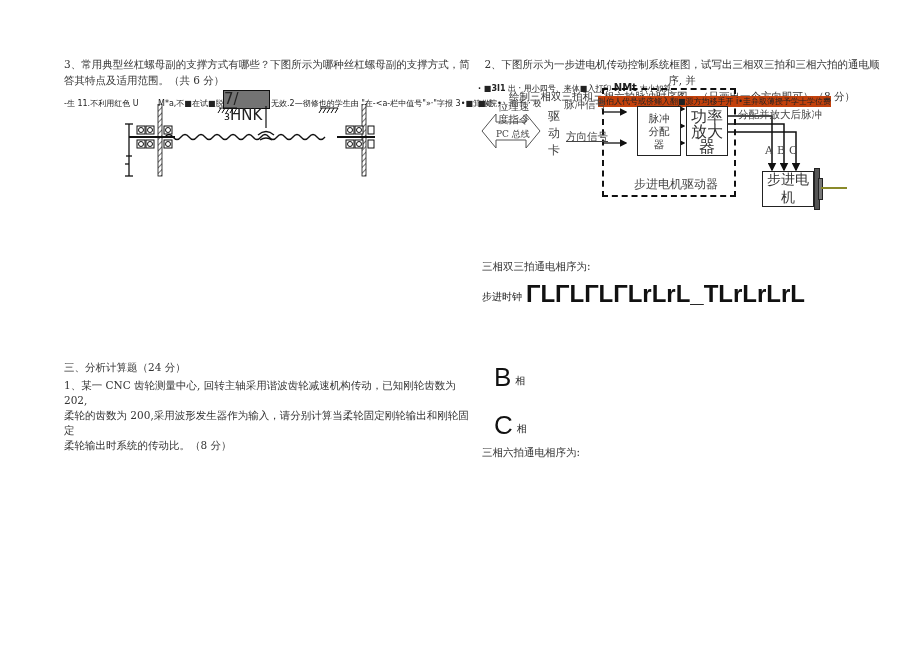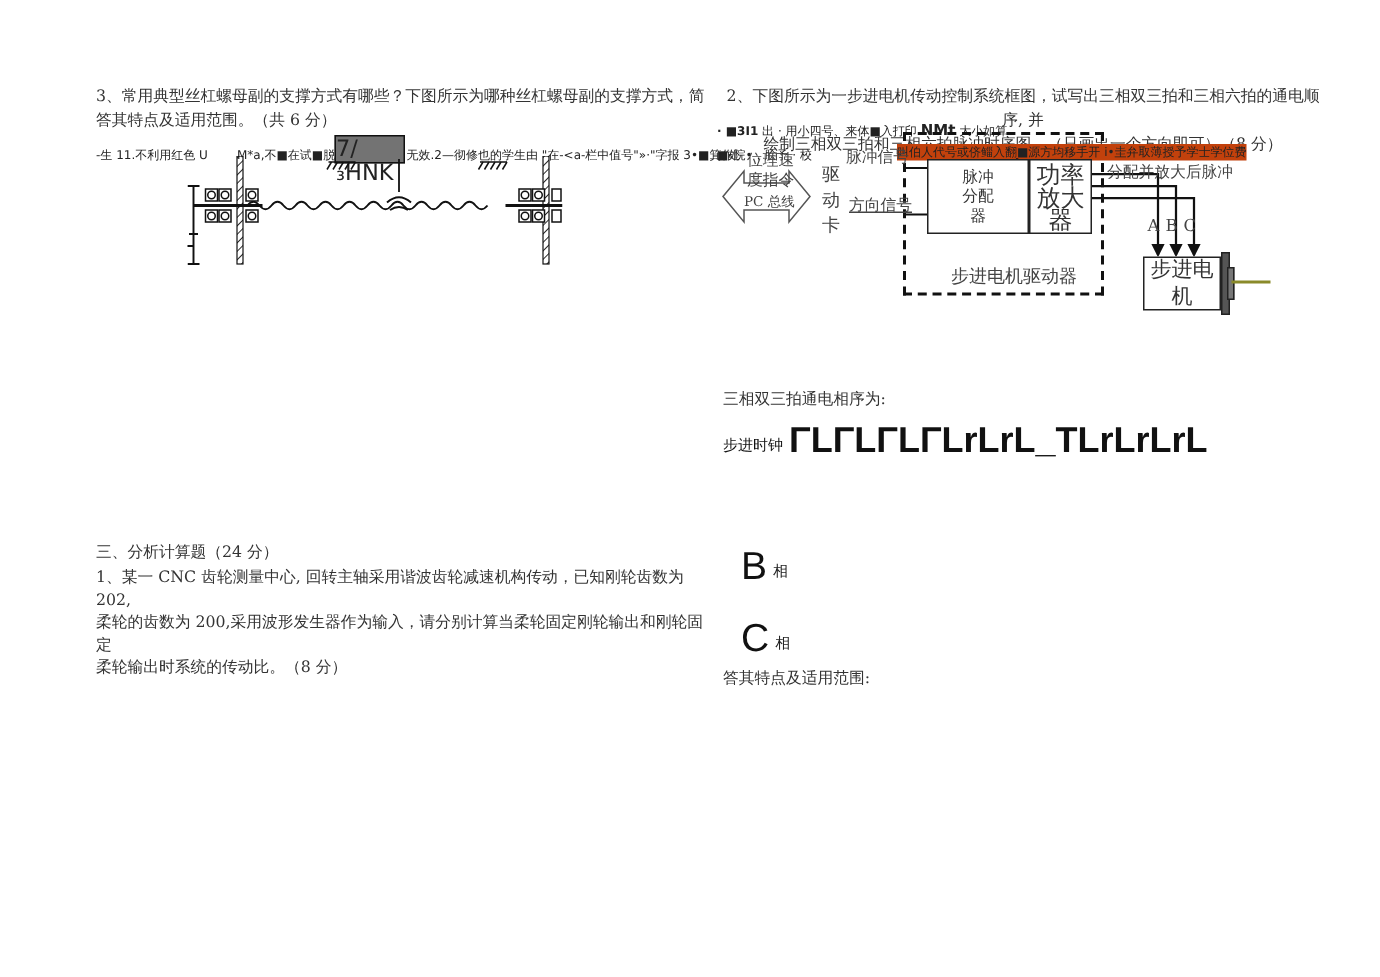--- a/index.html
+++ b/index.html
@@ -163,21 +163,21 @@
     <line x1="2" y1="55" x2="24" y2="55" stroke="#111" stroke-width="1.3" marker-end="url(#ah)"></line>
     <line x1="56" y1="21" x2="82" y2="21" stroke="#111" stroke-width="1.3" marker-end="url(#ah)"></line>
     <line x1="56" y1="38" x2="82" y2="38" stroke="#111" stroke-width="1.3" marker-end="url(#ah)"></line>
     <line x1="56" y1="55" x2="82" y2="55" stroke="#111" stroke-width="1.3" marker-end="url(#ah)"></line>
 
     <polyline points="122,28 170,28 170,82" fill="none" stroke="#111" stroke-width="1.5" marker-end="url(#ah)"></polyline>
     <polyline points="122,36 182,36 182,82" fill="none" stroke="#111" stroke-width="1.5" marker-end="url(#ah)"></polyline>
     <polyline points="122,44 194,44 194,82" fill="none" stroke="#111" stroke-width="1.5" marker-end="url(#ah)"></polyline>
   </svg>
 
-  <div class="abs box" style="left:140px; top:18px; width:30px; height:48px; font-size:10.5px; line-height:13px; padding:0 18px;">
+  <div class="abs box" style="left:159px; top:18px; width:30px; height:48px; font-size:10.5px; line-height:13px; padding:0 6px;">
     <span>脉冲分配器</span>
   </div>
   <div class="abs box" style="left:208px; top:18px; width:40px; height:48px; font-size:16px; line-height:15px;">
     <span>功率放大器</span>
   </div>
 
   <div class="abs label-s" style="left:156px; top:88px; font-size:12px;">步进电机驱动器</div>
   <div class="abs label-s" style="left:260px; top:20px;">分配并放大后脉冲</div>
 
   <div class="abs label-s" style="left:287px; top:56px; font-size:11px;">A</div>
@@ -203,13 +203,13 @@
 <div class="abs" style="left:494px; top:362px; display:flex; align-items:flex-end; gap:4px;">
   <span class="big-letter">B</span>
   <span class="small-cn" style="padding-bottom:5px;">相</span>
 </div>
 
 <div class="abs" style="left:494px; top:410px; display:flex; align-items:flex-end; gap:4px;">
   <span class="big-letter">C</span>
   <span class="small-cn" style="padding-bottom:5px;">相</span>
 </div>
 
-<div class="abs q-text" style="left:482px; top:444px;">答其特点及适用范围:</div>
+<div class="abs q-text" style="left:482px; top:444px;">三相六拍通电相序为:</div>
 
 </body></html>

